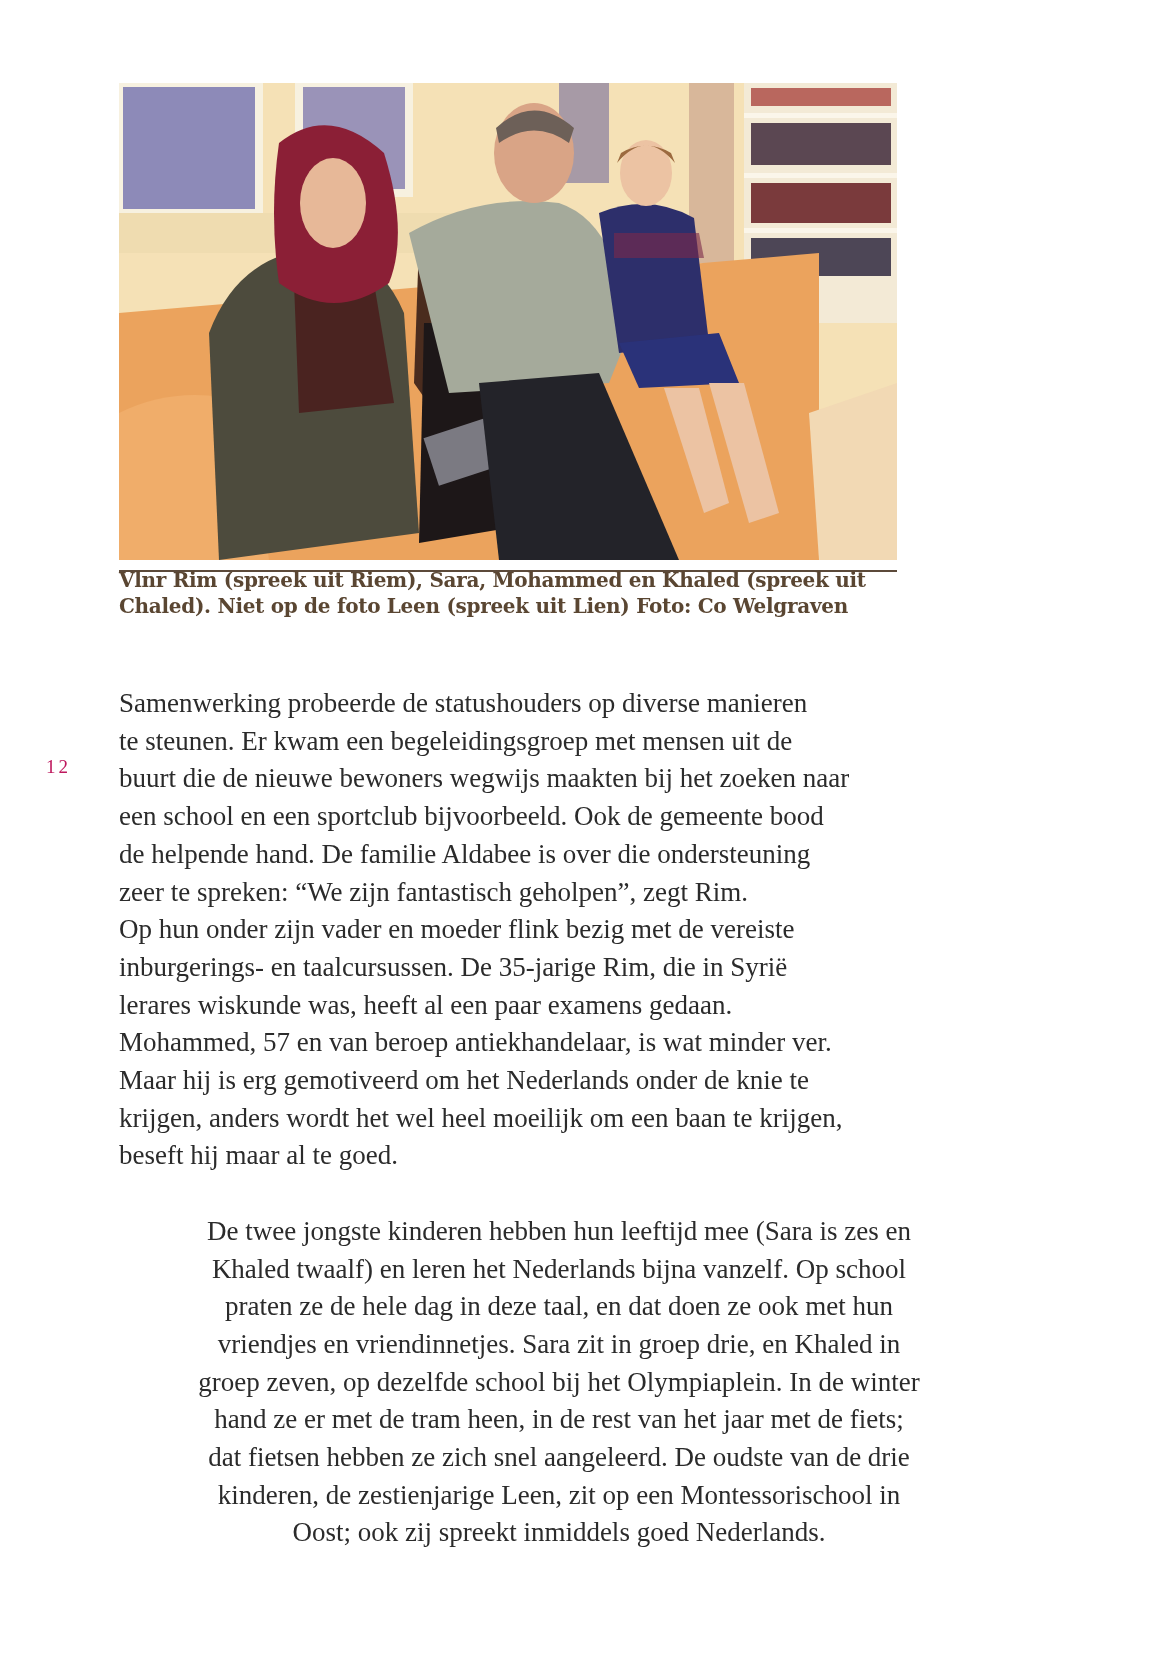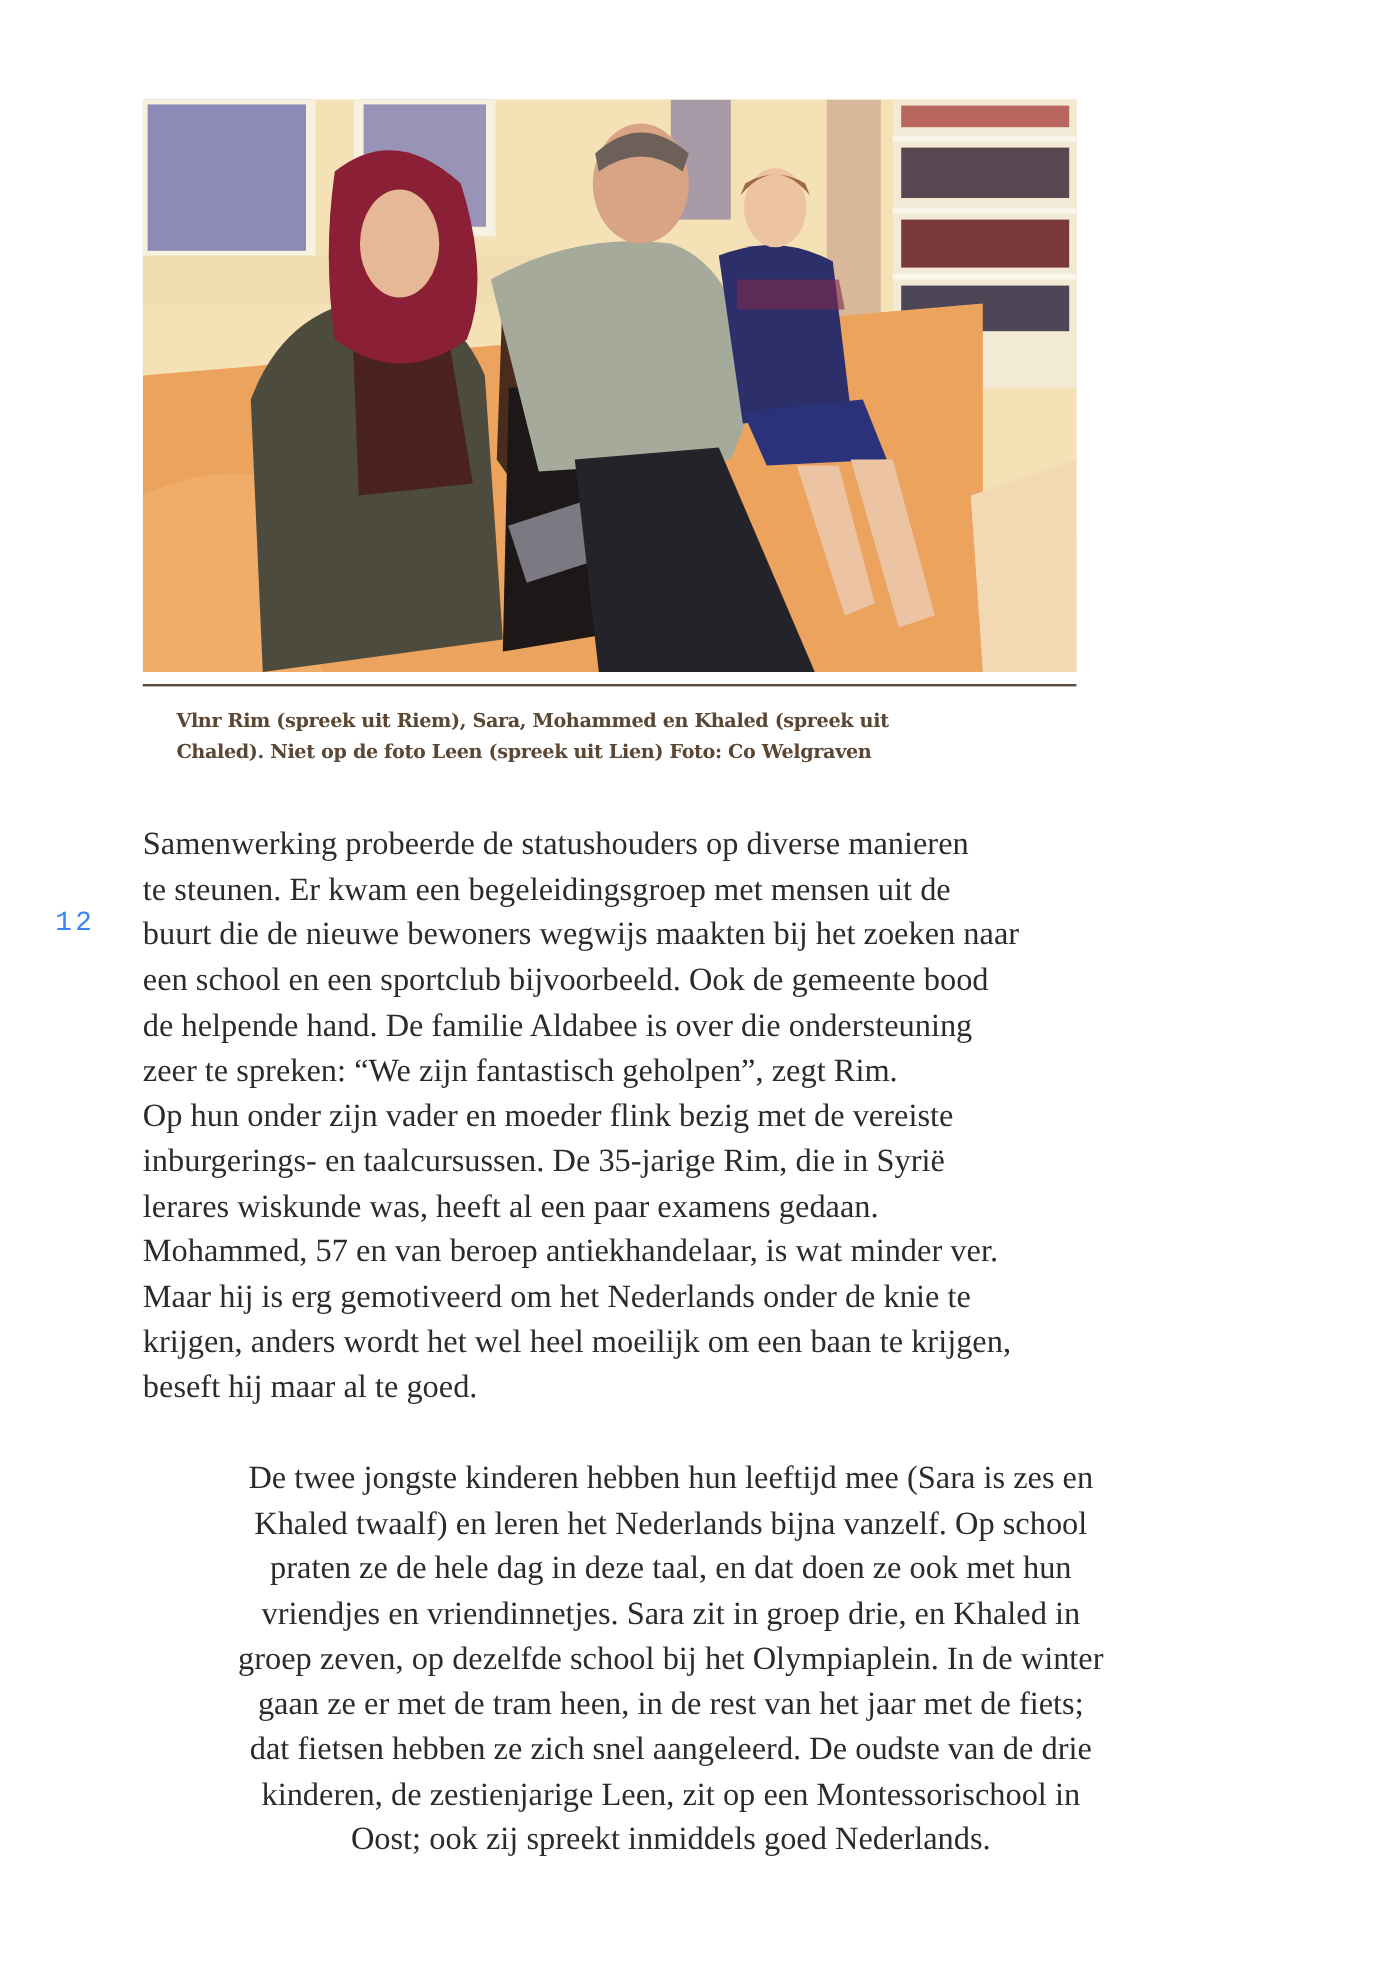--- a/index.html
+++ b/index.html
@@ -7,30 +7,29 @@
     .photo {
       position: absolute; left: 119px; top: 83px; width: 778px; height: 477px;
       overflow: hidden; background: #f3d7a6;
     }
     .photo svg { display: block; width: 100%; height: 100%; }
     .rule {
       position: absolute; left: 119px; top: 570px; width: 778px; height: 2px;
       background: #5c4a3a;
     }
     .caption {
-      position: absolute; left: 119px; top: 588px; width: 760px;
+      position: absolute; left: 119px; top: 567px; width: 760px;
       font-family: "DejaVu Serif", serif; font-weight: bold;
-      font-size: 16px; line-height: 26px; color: #5a4632;
+      font-size: 20px; line-height: 26px; color: #5a4632;
       letter-spacing: -0.3px;
-      margin-left: 28px;
     }
     .page-number {
       position: absolute; left: 46px; top: 756px;
-      font-family: Liberation Mono, monospace; font-size: 23px;
-      color: #3b82f6; letter-spacing: 3px;
+      font-family: Liberation Serif, serif; font-size: 19px;
+      color: #be185d; letter-spacing: 3px;
     }
     .body-text {
       position: absolute; left: 119px; top: 685px; width: 880px;
       font-family: "Liberation Serif", serif; font-size: 27px;
       line-height: 37.7px; color: #2b2b2b;
     }
     .body-text p { margin: 0; }
     .body-text p.gap { margin-top: 37.7px; text-align: center; }
     .line { display: block; white-space: nowrap; }
   </style>
@@ -115,18 +114,18 @@
     <span class="line">Maar hij is erg gemotiveerd om het Nederlands onder de knie te</span>
     <span class="line">krijgen, anders wordt het wel heel moeilijk om een baan te krijgen,</span>
     <span class="line">beseft hij maar al te goed.</span>
   </p>
   <p class="gap">
     <span class="line">De twee jongste kinderen hebben hun leeftijd mee (Sara is zes en</span>
     <span class="line">Khaled twaalf) en leren het Nederlands bijna vanzelf. Op school</span>
     <span class="line">praten ze de hele dag in deze taal, en dat doen ze ook met hun</span>
     <span class="line">vriendjes en vriendinnetjes. Sara zit in groep drie, en Khaled in</span>
     <span class="line">groep zeven, op dezelfde school bij het Olympiaplein. In de winter</span>
-    <span class="line">gaan ze er met de tram heen, in de rest van het jaar met de fiets;</span>
+    <span class="line">hand ze er met de tram heen, in de rest van het jaar met de fiets;</span>
     <span class="line">dat fietsen hebben ze zich snel aangeleerd. De oudste van de drie</span>
     <span class="line">kinderen, de zestienjarige Leen, zit op een Montessorischool in</span>
     <span class="line">Oost; ook zij spreekt inmiddels goed Nederlands.</span>
   </p>
 </div>
 
 </body></html>

